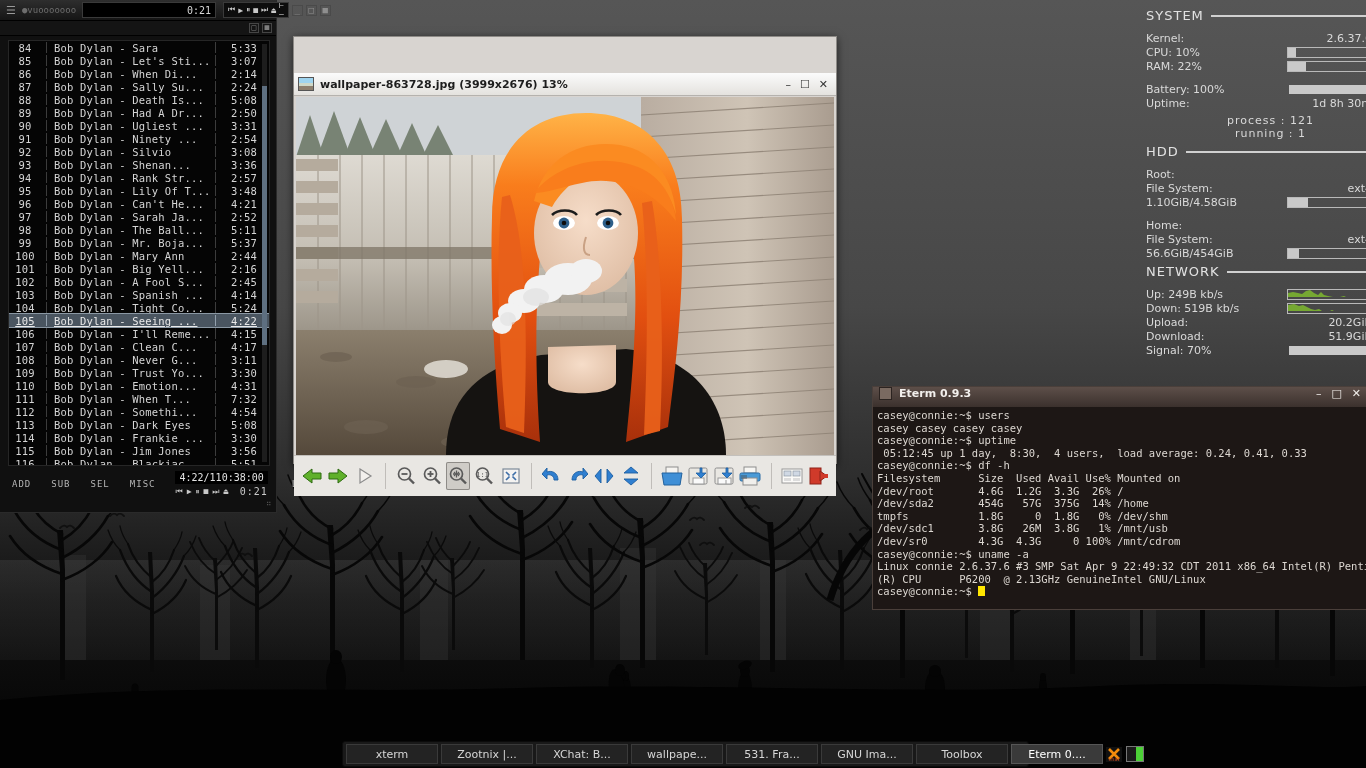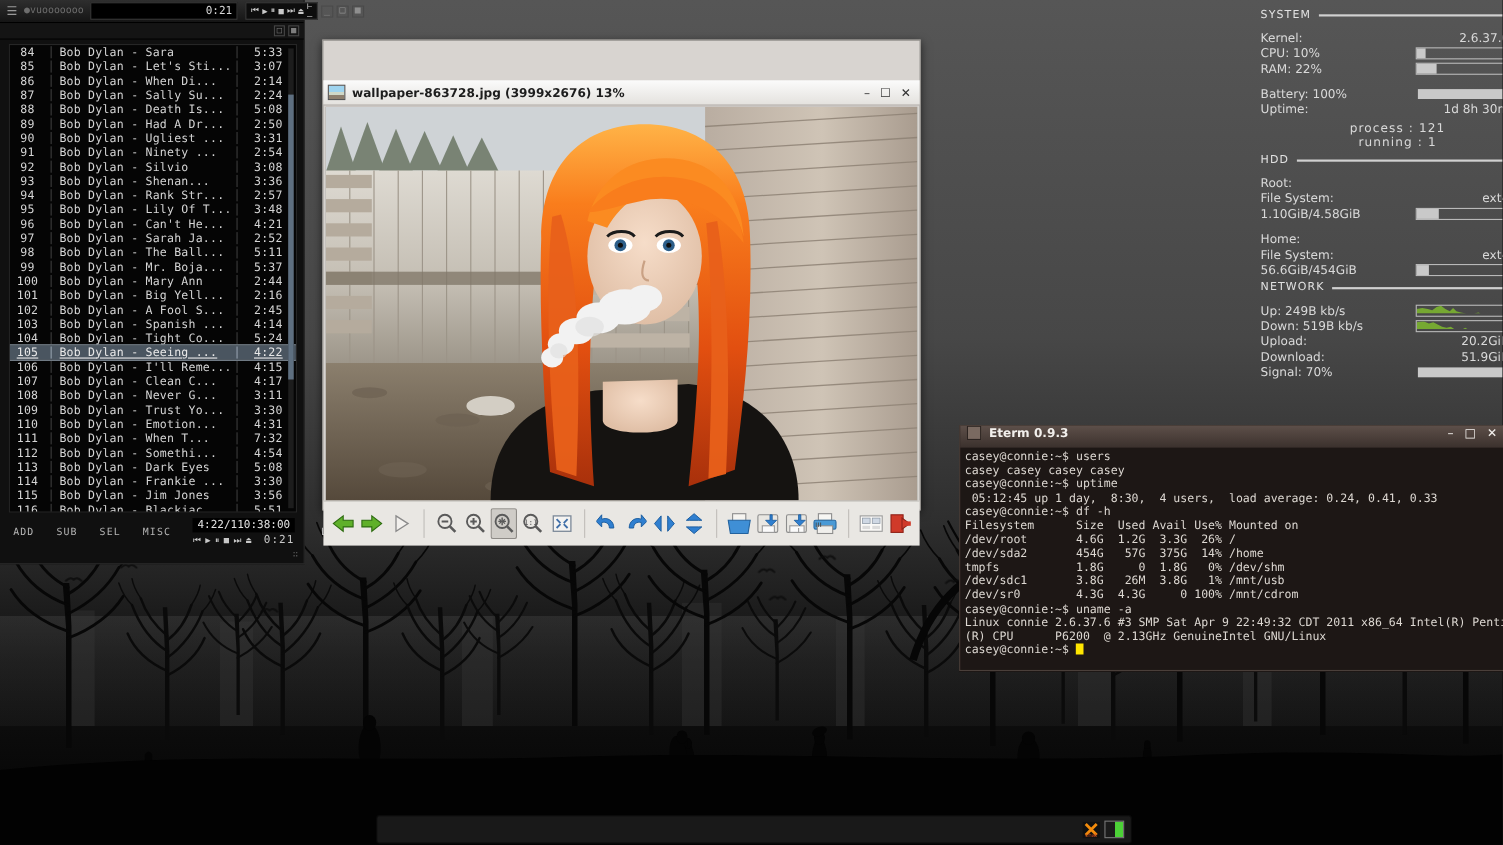--- a/index.html
+++ b/index.html
@@ -132,21 +132,21 @@
   }
   .cursor{ display:inline-block; width:7px; height:10px; background:#ffe600; vertical-align:-1px;}
 
   
   #conky{
     position:absolute; left:1140px; top:4px; width:226px; height:378px;
     color:#d9d9d9; font-family:"DejaVu Sans", sans-serif; font-size:11px;
     padding:0 6px;
   }
   .ck-head{ display:flex; align-items:center; gap:7px; margin:4px 0 8px; }
-  .ck-head .lbl{ letter-spacing:1px; font-size:10px; color:#e2e2e2;}
+  .ck-head .lbl{ letter-spacing:1px; font-size:13px; color:#e2e2e2;}
   .ck-head .rule{ flex:1; height:2px; background:#d0d0d0;}
   .ck-row{ display:flex; align-items:center; height:14px; }
   .ck-row .k{ white-space:nowrap;}
   .ck-row .v{ margin-left:auto; }
   .ck-bar{ margin-left:auto; width:83px; height:9px; border:1px solid #b9b9b9; background:transparent; position:relative;}
   .ck-bar > i{ position:absolute; left:0; top:0; bottom:0; background:#c9c9c9; display:block;}
   .ck-bar.solid{ border:none; background:#c9c9c9;}
   .ck-graph{ margin-left:auto; width:83px; height:9px; border:1px solid #b9b9b9; position:relative; overflow:hidden;}
   .ck-graph svg{ position:absolute; left:0; top:0;}
   .ck-spacer{ height:9px;}
@@ -990,20 +990,30 @@
       <span class="k">Download:</span>
       <span class="v">51.9GiB</span>
     </div>
     <div class="ck-row">
       <span class="k">Signal: 70%</span>
       <span class="ck-bar solid"></span>
     </div>
   </div>
 
   <div id="taskbar">
+    <div id="task-items" style="display:flex;gap:3px;">
+        <div class="task">xterm</div>
+        <div class="task">Zootnix |...</div>
+        <div class="task">XChat: B...</div>
+        <div class="task">wallpape...</div>
+        <div class="task">531. Fra...</div>
+        <div class="task">GNU Ima...</div>
+        <div class="task">Toolbox</div>
+        <div class="task active">Eterm 0....</div>
+      </div>
     <div class="tray">
       <svg width="16" height="15" viewBox="0 0 16 15">
         <rect width="16" height="15" fill="#111"></rect>
         <path d="M3,2 L13,12 M13,2 L3,12" stroke="#f28b0c" stroke-width="2.6"></path>
         <text x="8" y="14" font-size="5" fill="#d34b1f" text-anchor="middle" font-family="DejaVu Sans, sans-serif">chat</text>
       </svg>
       <span class="tray-batt"></span>
     </div>
   </div>
 

